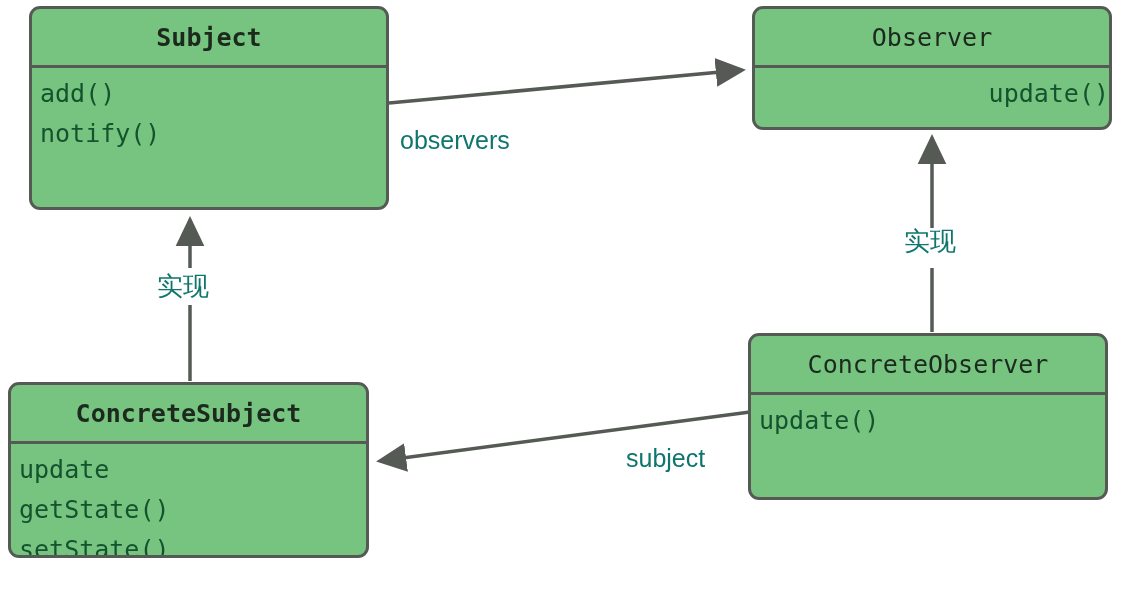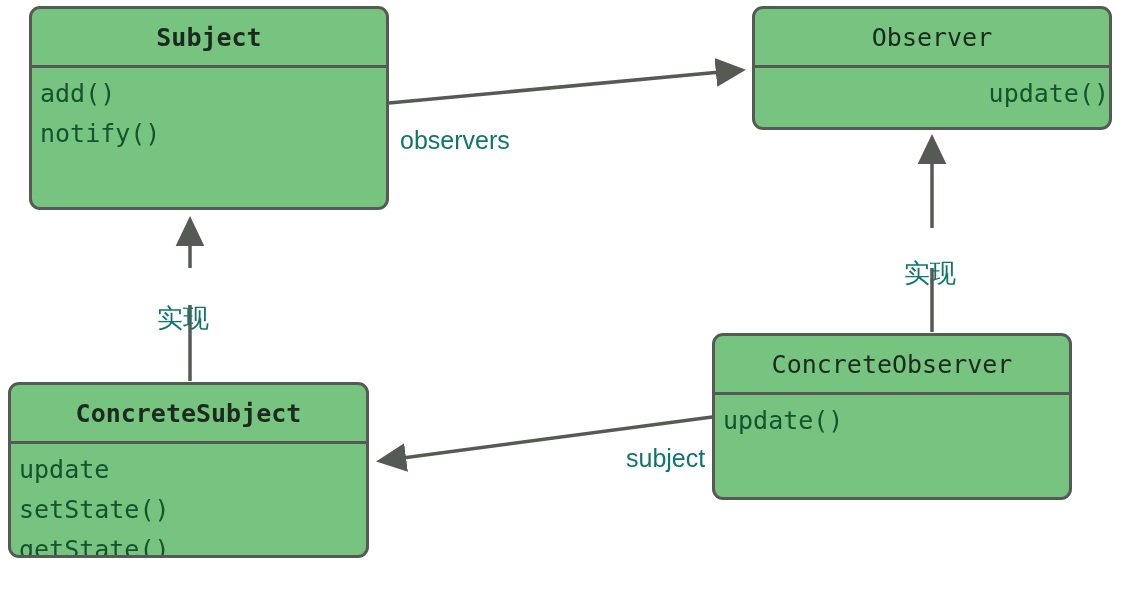--- a/index.html
+++ b/index.html
@@ -62,21 +62,20 @@
     position: absolute;
     color: #0f766e;
     font-family: Liberation Sans, sans-serif;
     font-size: 25px;
     white-space: nowrap;
     background: transparent;
     z-index: 3;
   }
   .edge-label.cjk {
     font-size: 26px;
-    margin-top: 32px;
   }
 </style>
 </head>
 <body>
 
 <div id="canvas">
 
   <svg id="edge-layer" viewBox="0 0 1124 594" xmlns="http://www.w3.org/2000/svg">
     <defs>
       <marker id="arrow-open" viewBox="0 0 12 12" refX="10" refY="6" markerWidth="9" markerHeight="9" orient="auto-start-reverse">
@@ -115,26 +114,26 @@
     <div class="uml-title-row">Observer</div>
     <div class="uml-members">
       <div class="uml-member">update()</div>
     </div>
   </div>
 
   <div class="uml-class" style="left:8px; top:382px; width:361px; height:176px; border-bottom-left-radius:11px; border-bottom-right-radius:11px;">
     <div class="uml-title-row bold">ConcreteSubject</div>
     <div class="uml-members">
       <div class="uml-member">update</div>
+      <div class="uml-member">getState()</div>
       <div class="uml-member">setState()</div>
-      <div class="uml-member">getState()</div>
     </div>
   </div>
 
-  <div class="uml-class" style="left:712px; top:333px; width:360px; height:167px;">
+  <div class="uml-class" style="left:748px; top:333px; width:360px; height:167px;">
     <div class="uml-title-row">ConcreteObserver</div>
     <div class="uml-members">
       <div class="uml-member">update()</div>
     </div>
   </div>
 
   <div class="edge-label" style="left:400px; top:126px;">observers</div>
 
   <div class="edge-label cjk" style="left:157px; top:269px;">实现</div>
 

